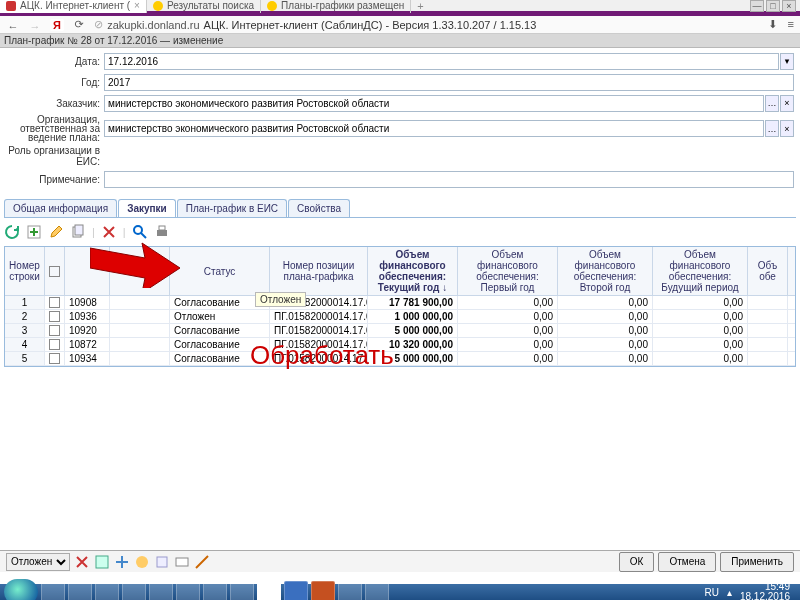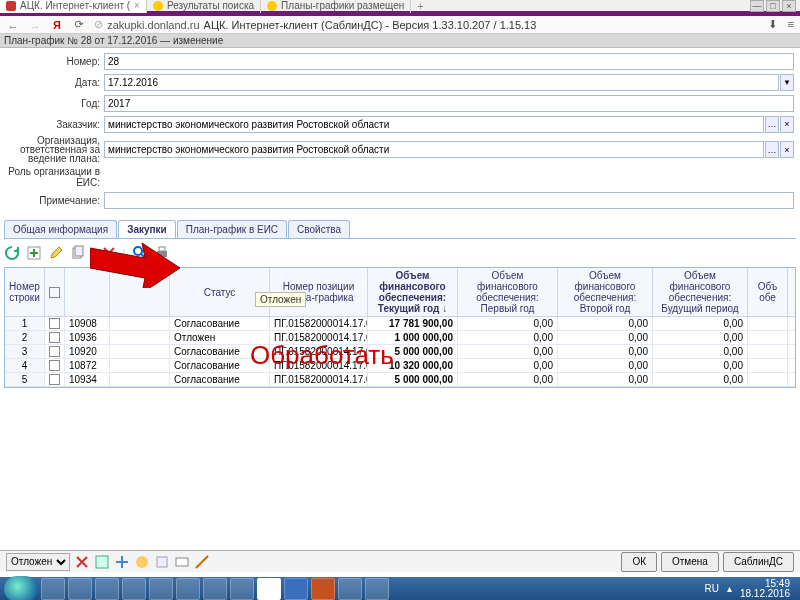--- a/index.html
+++ b/index.html
@@ -38,21 +38,21 @@
   .c0{width:40px;justify-content:center;} .c1{width:20px;justify-content:center;} .c2{width:45px;} .c2b{width:60px;} .c3{width:100px;} .c4{width:98px;} .c5{width:90px;justify-content:flex-end;text-align:right;font-weight:bold;} .c6{width:100px;justify-content:flex-end;} .c7{width:95px;justify-content:flex-end;} .c8{width:95px;justify-content:flex-end;} .c9{width:40px;justify-content:flex-end;}
   .grid-head .c5,.grid-head .c6,.grid-head .c7,.grid-head .c8,.grid-head .c9{justify-content:center;}
   .big-arrow { position:absolute; left:90px; top:238px; width:90px; height:50px; pointer-events:none; z-index:5; }
   .annot { position:absolute; left:250px; top:340px; font-size:26px; color:#c00; font-weight:500; pointer-events:none; }
   .tooltip { position:absolute; left:255px; top:292px; background:#ffffe1; border:1px solid #b8b8b8; padding:1px 4px; font-size:10px; color:#333; z-index:6; }
   .footer-bar { position:absolute; bottom:28px; left:0; right:0; height:22px; border-top:1px solid #aaa; background:#f4f4f4; display:flex; align-items:center; padding:0 6px; gap:4px; }
   .footer-bar select { height:18px; font-size:10px; border:1px solid #aaa; }
   .footer-bar .spacer { flex:1; }
   .footer-bar button { height:20px; padding:0 10px; font-size:10px; border:1px solid #888; background:#eee; border-radius:2px; cursor:pointer; }
   .fb-ico { width:16px; height:16px; display:inline-block; }
-  .taskbar { position:absolute; bottom:0; left:0; right:0; height:23px; background:linear-gradient(#3b6ea5,#1e4e84); display:flex; align-items:center; padding:0 4px; gap:3px; }
+  .taskbar { position:absolute; bottom:0; left:0; right:0; height:16px; background:linear-gradient(#3b6ea5,#1e4e84); display:flex; align-items:center; padding:0 4px; gap:3px; }
   .start { width:34px; height:26px; background:radial-gradient(circle at 40% 40%,#7ec,#049); border-radius:13px; cursor:pointer; }
   .tb-item { width:24px; height:22px; background:rgba(255,255,255,0.18); border:1px solid rgba(255,255,255,0.25); border-radius:2px; cursor:pointer; }
   .tb-right { margin-left:auto; color:#fff; font-size:10px; display:flex; align-items:center; gap:8px; padding-right:6px; text-align:right; }
   .chk { width:11px; height:11px; border:1px solid #888; }
 </style>
 </head>
 <body>
 
 <div class="browser-tabs">
   <div class="tab active">
@@ -90,24 +90,20 @@
     <span>⬇</span>
     <span>≡</span>
   </div>
 </div>
 
 <div class="page-title-bar">
   <span>План-график № 28 от 17.12.2016 — изменение</span>
 </div>
 
 <div class="form-area">
-  <div class="form-row">
-      <div class="lbl">Номер:</div>
-      <input value="28" style="">
-    </div>
   <div class="form-row">
       <div class="lbl">Дата:</div>
       <input value="17.12.2016" style="">
       <div class="tiny-btn">▾</div>
     </div>
   <div class="form-row">
       <div class="lbl">Год:</div>
       <input value="2017" style="">
     </div>
   <div class="form-row">
@@ -290,21 +286,21 @@
     </svg>
   <svg class="fb-ico" viewBox="0 0 16 16">
       <rect x="2" y="4" width="12" height="8" fill="#fff" stroke="#888"></rect>
     </svg>
   <svg class="fb-ico" viewBox="0 0 16 16">
       <path d="M2 14L14 2" stroke="#c60" stroke-width="2"></path>
     </svg>
   <div class="spacer"></div>
   <button>ОК</button>
   <button>Отмена</button>
-  <button>СаблинДС</button>
+  <button>Применить</button>
 </div>
 
 <div class="taskbar">
   <div class="start"></div>
   <div class="tb-item"></div>
   <div class="tb-item"></div>
   <div class="tb-item"></div>
   <div class="tb-item"></div>
   <div class="tb-item"></div>
   <div class="tb-item"></div>

